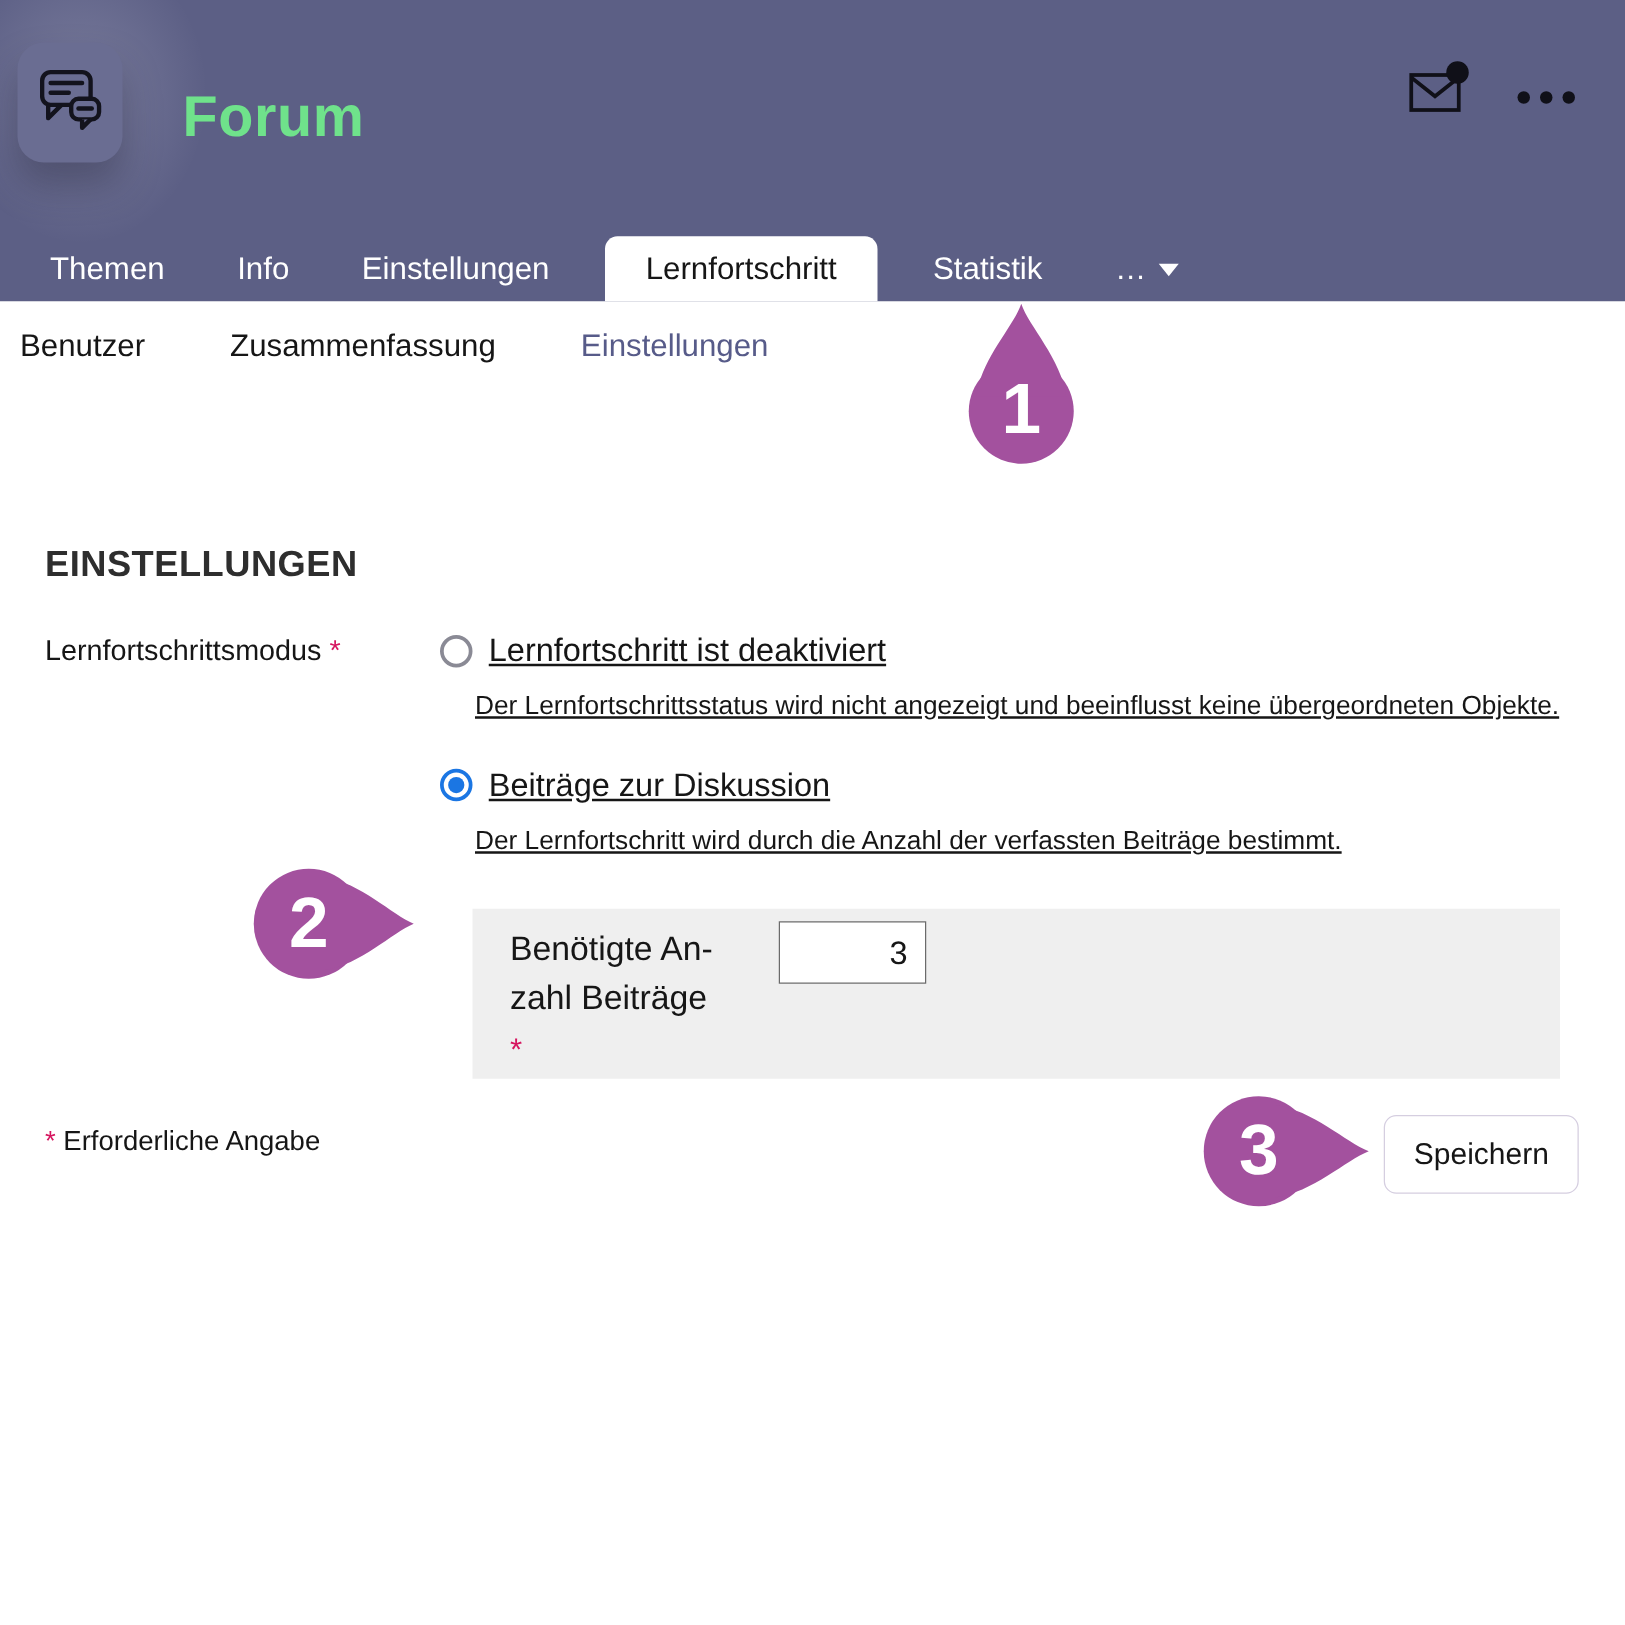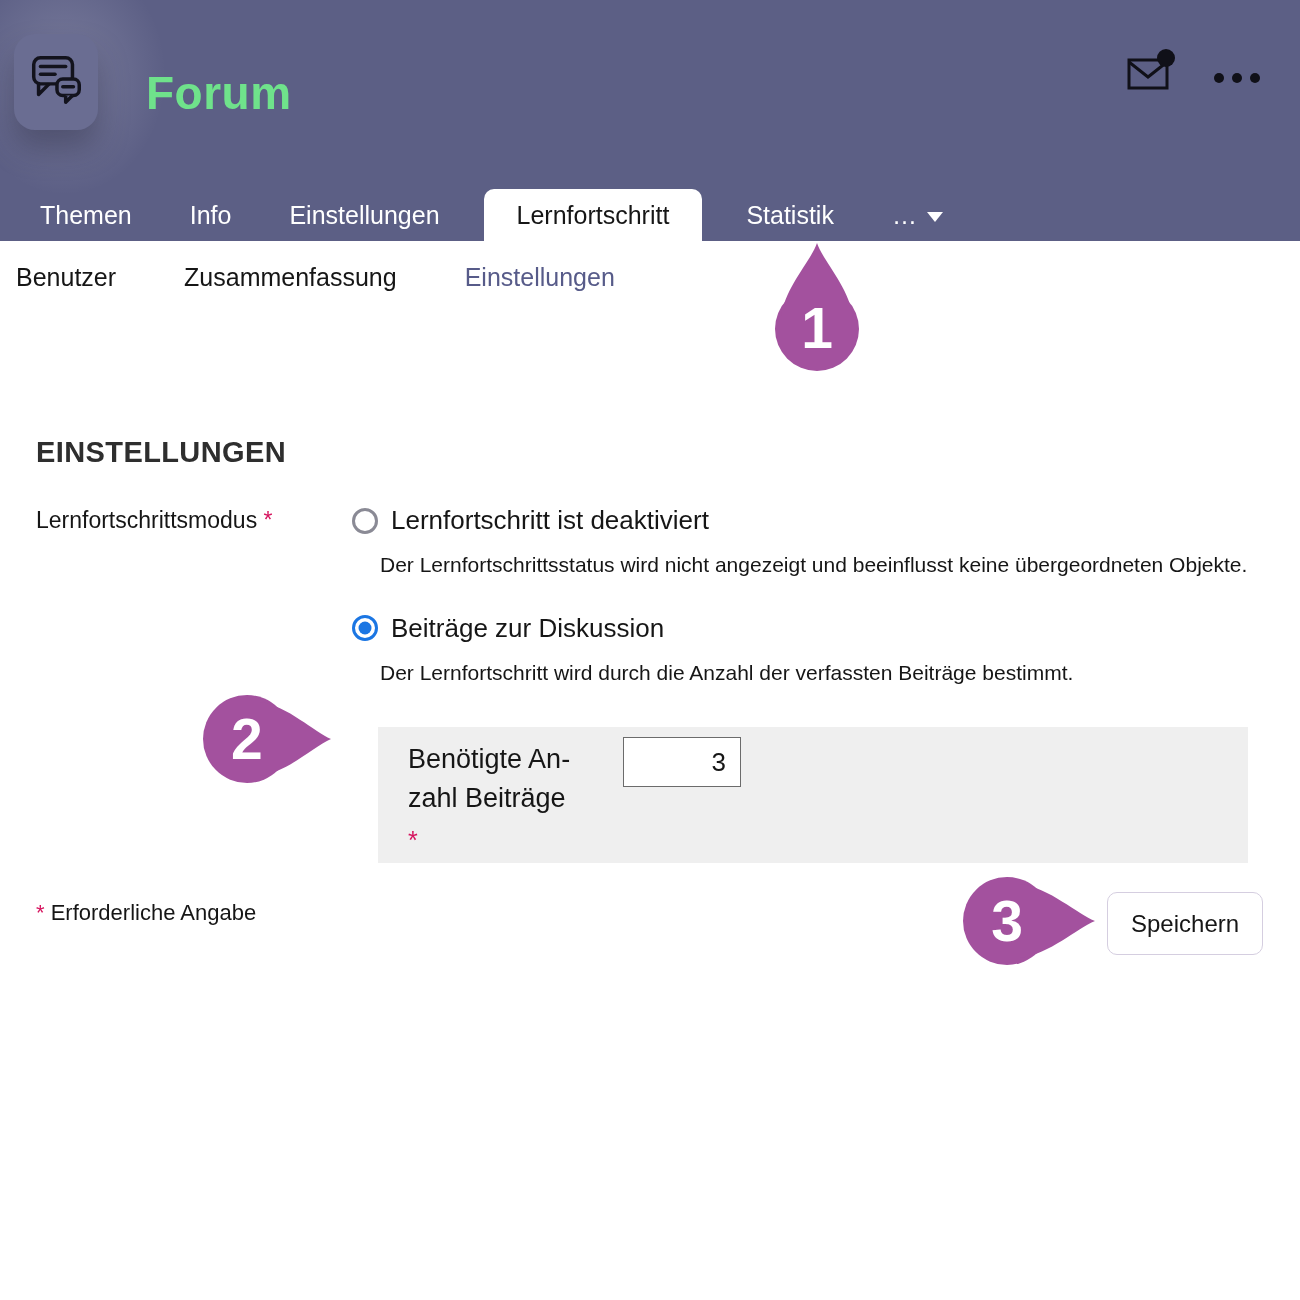--- a/index.html
+++ b/index.html
@@ -41,21 +41,21 @@
 
   
   .section-heading { position:absolute; left:36px; top:436px; font-size:29px;
     font-weight:700; color:#2e2e2e; letter-spacing:0.4px; }
 
   .form-label { position:absolute; left:36px; top:503px; width:272px;
     font-size:23px; line-height:1.5; }
   .req { color:#d6155f; }
 
   .options { position:absolute; left:352px; top:505px; width:900px; }
-  .option { margin-bottom:32px; }
+  .option { margin-bottom:32px;text-decoration:underline; }
   .option-head { display:flex; align-items:center; gap:13px; font-size:26px; cursor:pointer; }
   .radio { width:26px; height:26px; border-radius:50%; box-sizing:border-box;
     border:3px solid #8a8a95; background:#fff; flex:0 0 26px; position:relative; }
   .radio.checked { border-color:#1b76e3; }
   .radio.checked .radio-dot { position:absolute; left:50%; top:50%; width:13px; height:13px;
     border-radius:50%; background:#1b76e3; transform:translate(-50%,-50%); }
   .option-desc { margin:13px 0 0 28px; font-size:21px; line-height:1.5; max-width:880px; }
 
   .dep-panel { position:absolute; left:378px; top:727px; width:870px; height:136px;
     background:#efefef; box-sizing:border-box; }

